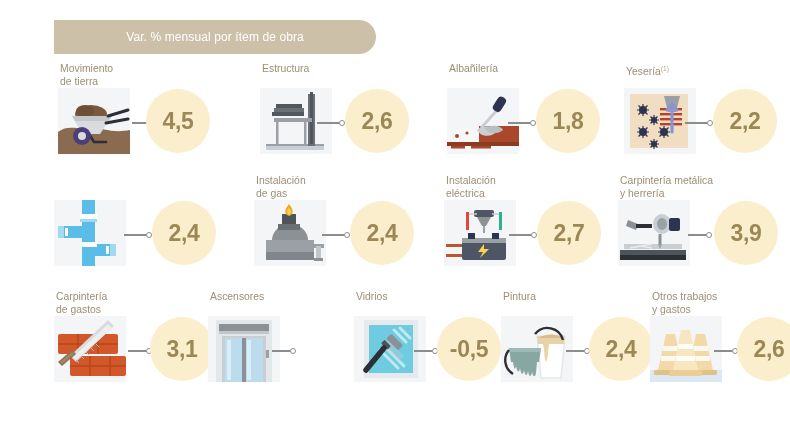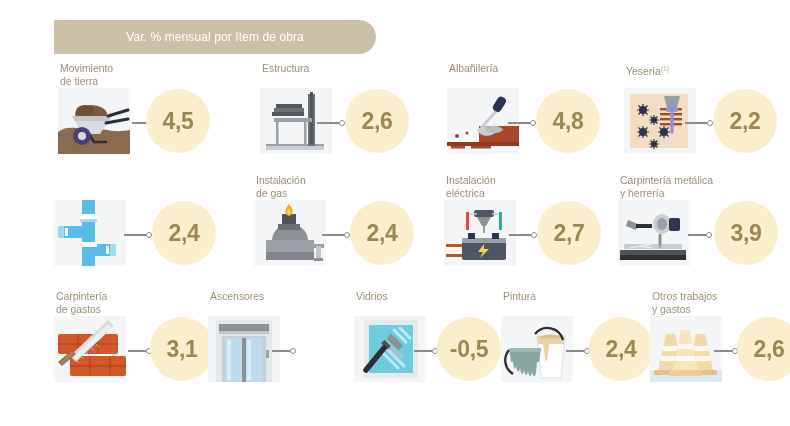--- a/index.html
+++ b/index.html
@@ -202,21 +202,21 @@
     <circle cx="20" cy="45" r="1.6" fill="#a9482a"></circle>
     <rect x="4" y="58" width="14" height="2.5" fill="#a9482a"></rect>
     <rect x="24" y="58" width="20" height="2.5" fill="#a9482a"></rect>
   </svg>
       </div>
       <div class="connector" style="left: 61px;">
         <div class="line" style="width: 22px;"></div>
         <div class="dot"></div>
       </div>
       <div class="bubble" style="left: 89px;">
-        <span class="val">4,8</span>
+        <span class="val">1,8</span>
       </div>
     </div>
     <div class="item" style="left: 610px; width: 153px;">
       <div class="item-label">
         <div>Yesería<span class="fn">(1)</span></div>
       </div>
       <div class="icon-box" style="left: 0px;">
         <svg width="72" height="66" viewBox="0 0 72 66">
     <rect width="72" height="66" fill="#f4f5f6"></rect>
     <rect x="6" y="6" width="58" height="54" fill="#f0ddc2"></rect>

